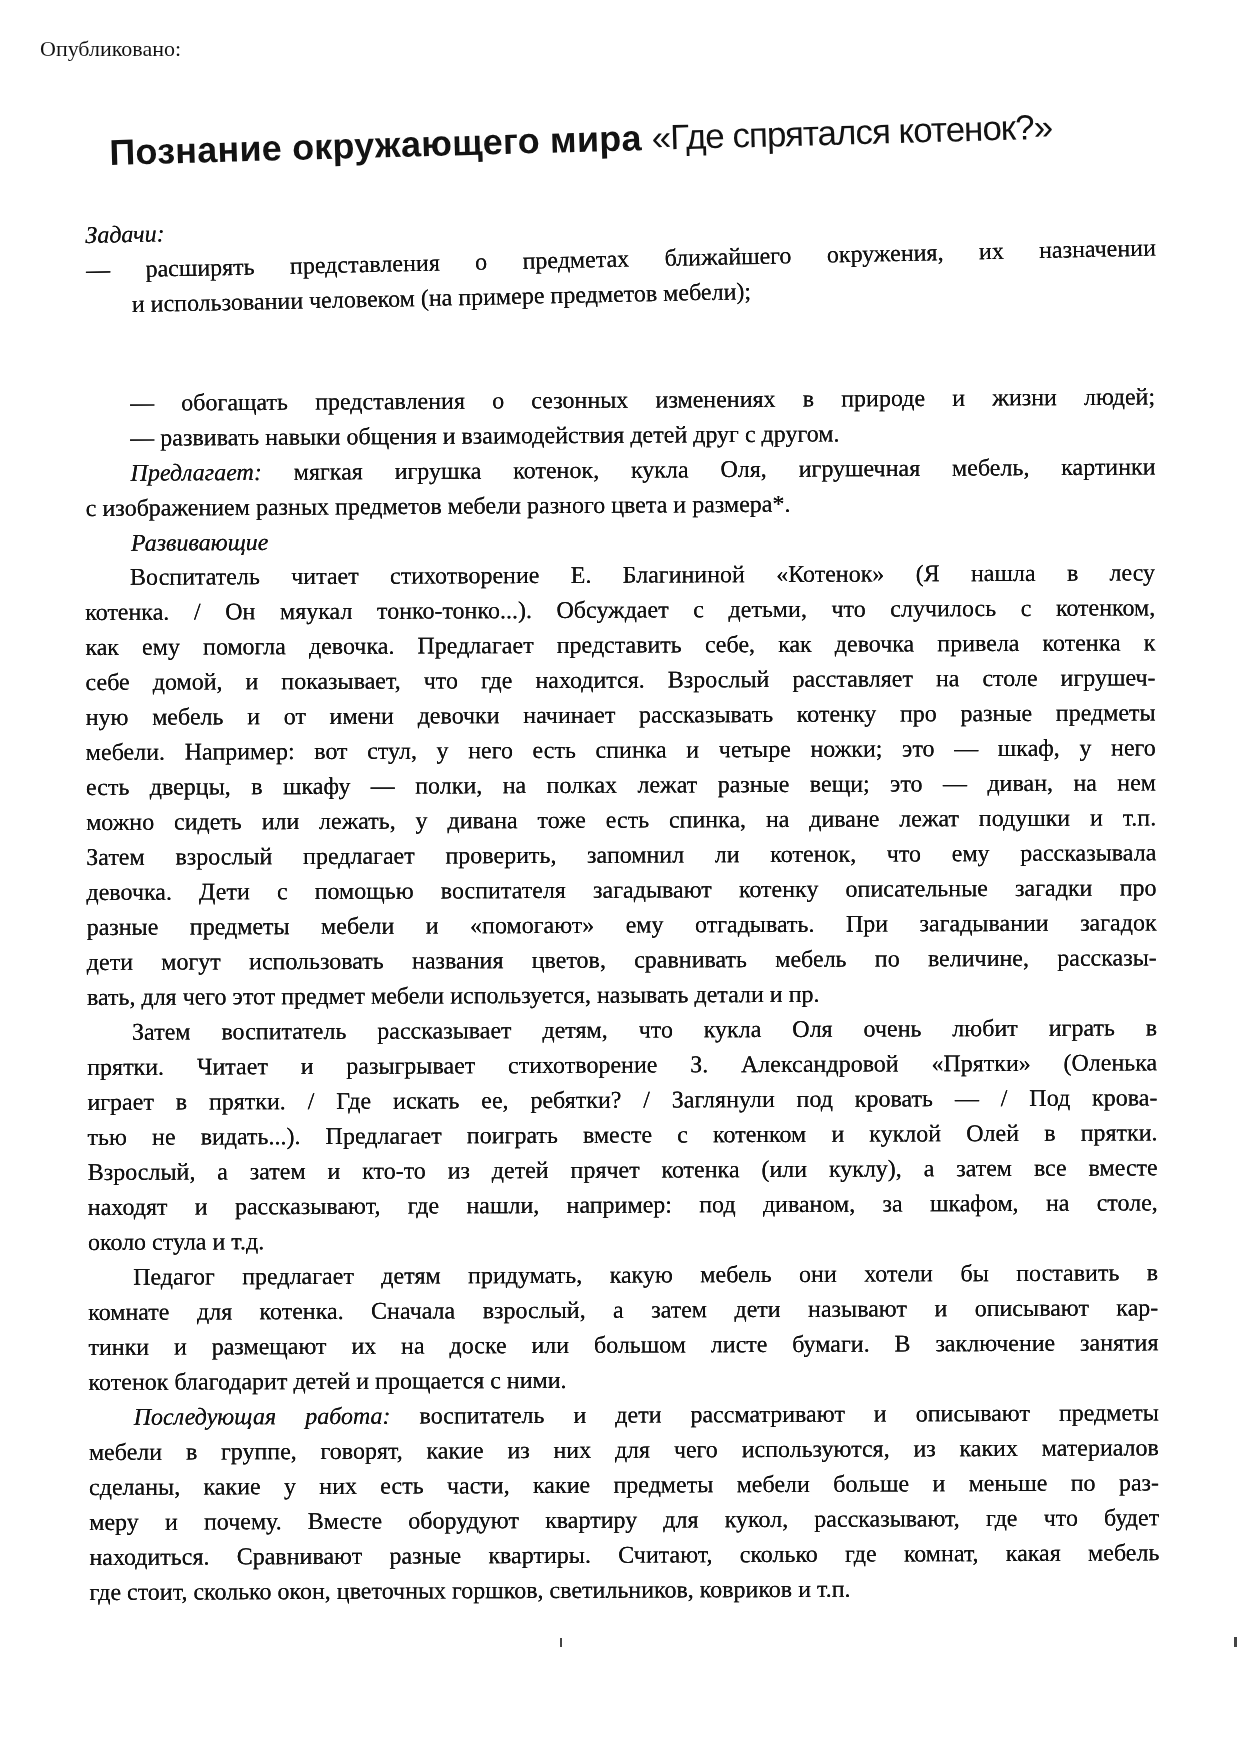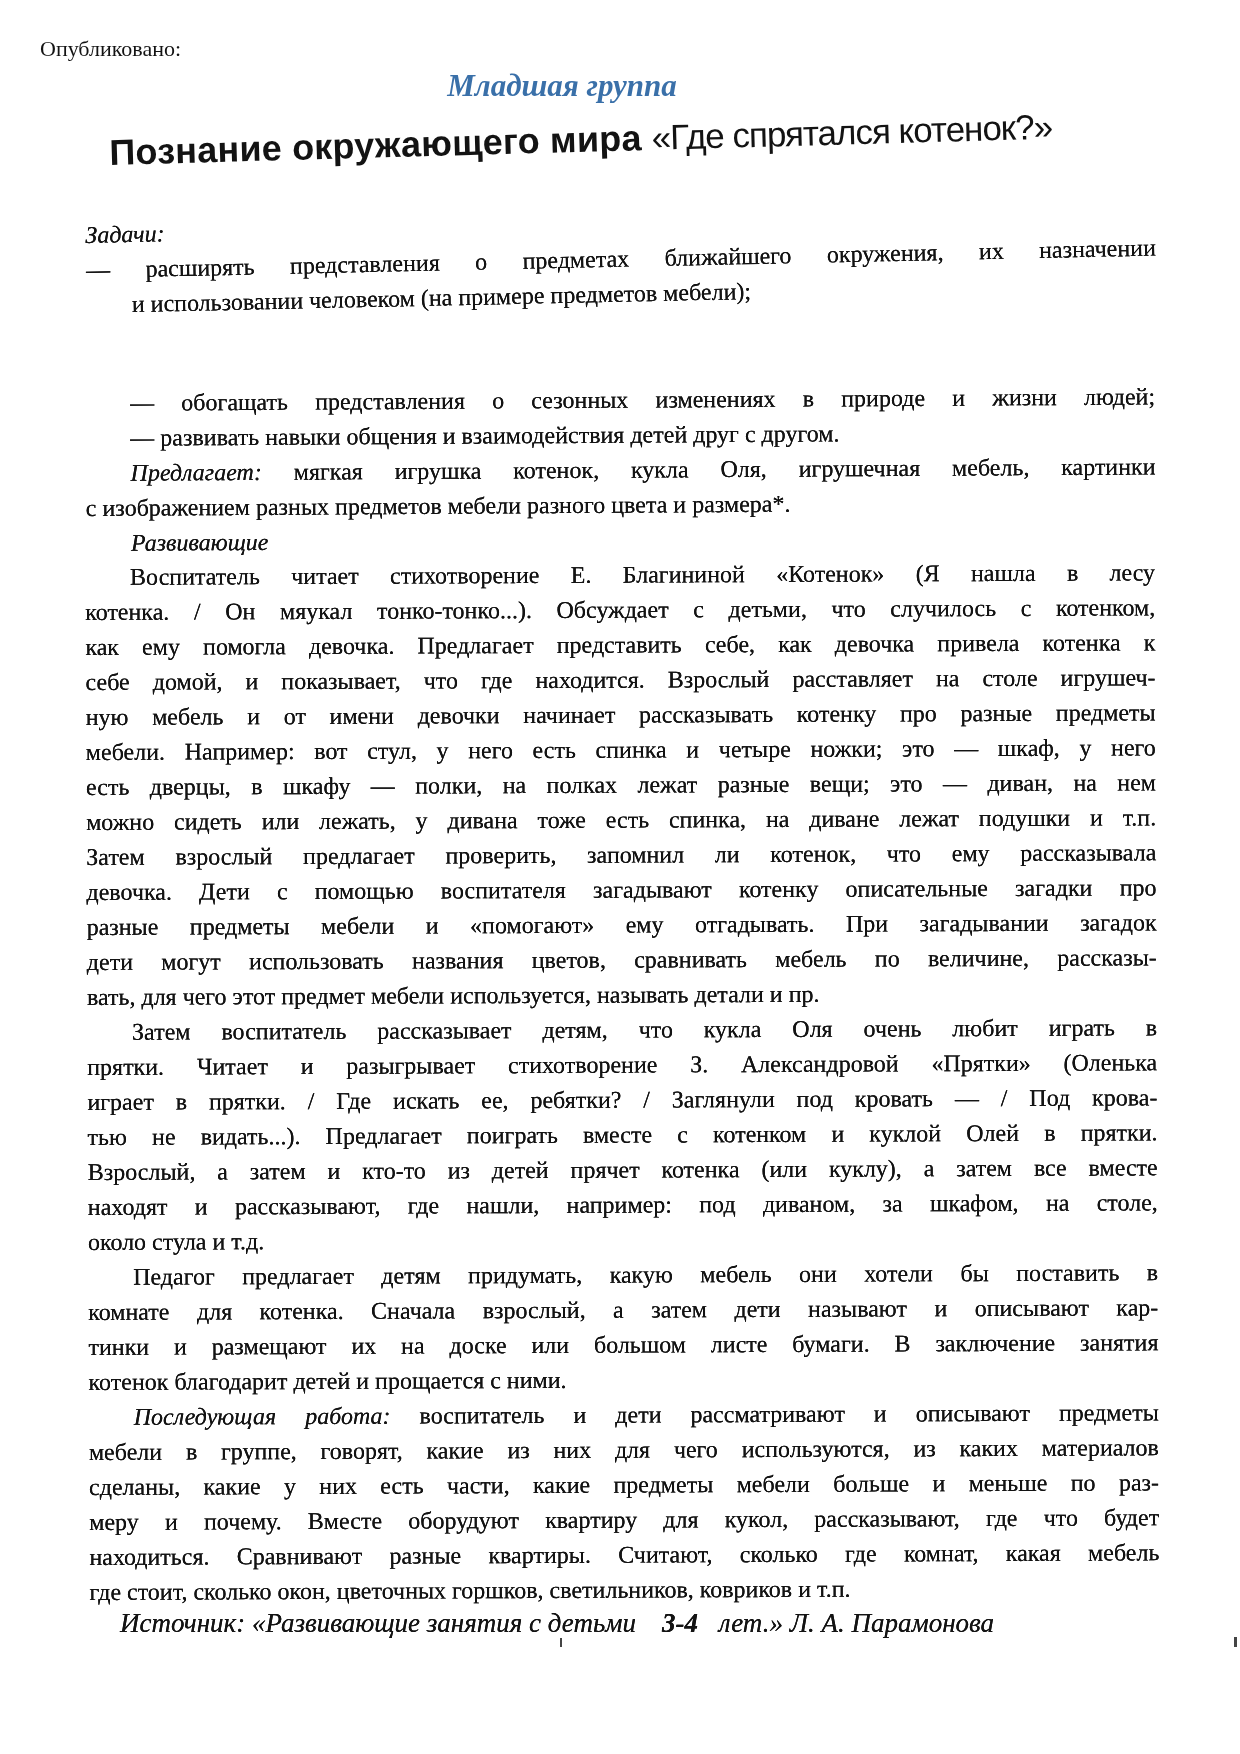--- a/index.html
+++ b/index.html
@@ -116,21 +116,20 @@
 </style>
 </head>
 <body>
 
 <div class="page">
 
   <div class="meta">
     <div>Опубликовано:</div>
   </div>
 
-  <div class="group-heading">Младшая группа</div>
 
   <div class="lesson-title"><span class="t-bold">Познание окружающего мира </span><span class="t-quote">«Где спрятался котенок?»</span></div>
 
   <div class="col tasks-block">
       <div class="line"><span class="lead">Задачи:</span><span></span></div>
       <div class="line j"><span class="lead"></span><span>— расширять представления о предметах ближайшего окружения, их назначении</span></div>
       <div class="line ind"><span class="lead"></span><span>и использовании человеком (на примере предметов мебели);</span></div>
     </div>
 
   <div class="col intro-block">
@@ -167,18 +166,17 @@
       <div class="line j"><span class="lead"></span><span>тинки и размещают их на доске или большом листе бумаги. В заключение занятия</span></div>
       <div class="line"><span class="lead"></span><span>котенок благодарит детей и прощается с ними.</span></div>
       <div class="line ind j"><span class="lead">Последующая работа:</span><span> воспитатель и дети рассматривают и описывают предметы</span></div>
       <div class="line j"><span class="lead"></span><span>мебели в группе, говорят, какие из них для чего используются, из каких материалов</span></div>
       <div class="line j"><span class="lead"></span><span>сделаны, какие у них есть части, какие предметы мебели больше и меньше по раз-</span></div>
       <div class="line j"><span class="lead"></span><span>меру и почему. Вместе оборудуют квартиру для кукол, рассказывают, где что будет</span></div>
       <div class="line j"><span class="lead"></span><span>находиться. Сравнивают разные квартиры. Считают, сколько где комнат, какая мебель</span></div>
       <div class="line"><span class="lead"></span><span>где стоит, сколько окон, цветочных горшков, светильников, ковриков и т.п.</span></div>
     </div>
 
-  <div class="footer-source"><span>Источник: «Развивающие занятия с детьми</span><b>3-4</b><span> лет.» Л. А. Парамонова</span></div>
 
   <div class="speck speck-1"></div>
   <div class="speck speck-2"></div>
 
 </div>
 
 </body></html>

